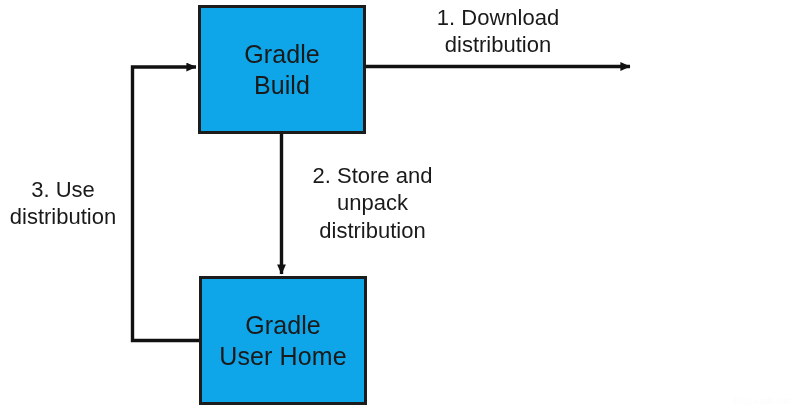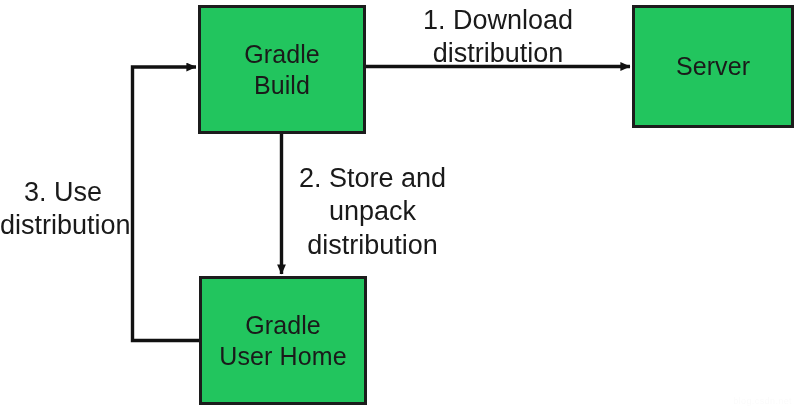--- a/index.html
+++ b/index.html
@@ -22,36 +22,36 @@
     position: absolute;
     left: 0;
     top: 0;
     width: 802px;
     height: 414px;
   }
   .node-box {
     position: absolute;
     box-sizing: border-box;
     border: 3px solid #1c1c1c;
-    background: #22c55e;
+    background: #0ea5e9;
     display: flex;
     align-items: center;
     justify-content: center;
     text-align: center;
   }
   .node-label {
     font-size: 25px;
     line-height: 1.22;
     letter-spacing: 0.1px;
     color: #1a1a1a;
     white-space: pre-line;
   }
   .edge-label {
     position: absolute;
-    font-size: 27px;
+    font-size: 22px;
     line-height: 1.24;
     color: #1a1a1a;
     text-align: center;
     white-space: pre-line;
   }
   #node-gradle-build {
     left: 198px;
     top: 5px;
     width: 168px;
     height: 129px;
@@ -112,23 +112,20 @@
     <line x1="281.5" y1="134" x2="281.5" y2="274" stroke="#111111" stroke-width="3.4" marker-end="url(#arrowhead)"></line>
 
     <path d="M199,340.5 L132.5,340.5 L132.5,67 L196,67" fill="none" stroke="#111111" stroke-width="3.4" stroke-linejoin="miter" marker-end="url(#arrowhead)"></path>
   </svg>
 
   <div class="node-box" id="node-gradle-build">
     <span class="node-label">Gradle
 Build</span>
   </div>
 
-  <div class="node-box" id="node-server">
-    <span class="node-label">Server</span>
-  </div>
 
   <div class="node-box" id="node-gradle-user-home">
     <span class="node-label">Gradle
 User Home</span>
   </div>
 
   <div class="edge-label" id="label-download">1. Download
 distribution</div>
 
   <div class="edge-label" id="label-store-unpack">2. Store and

